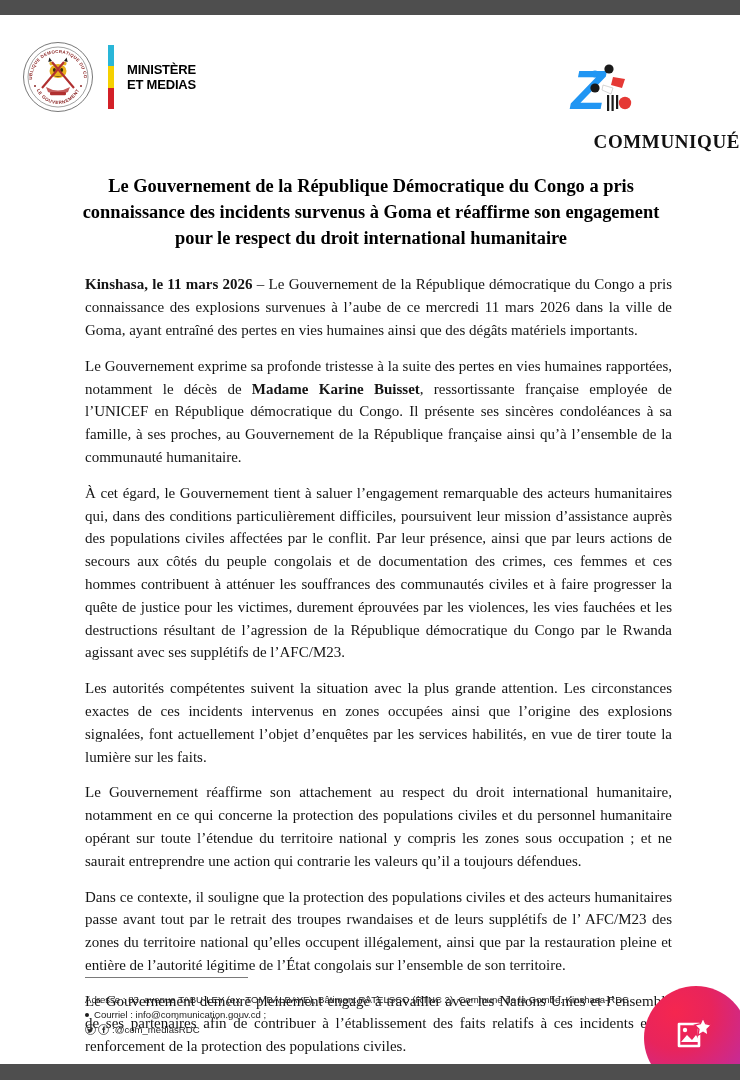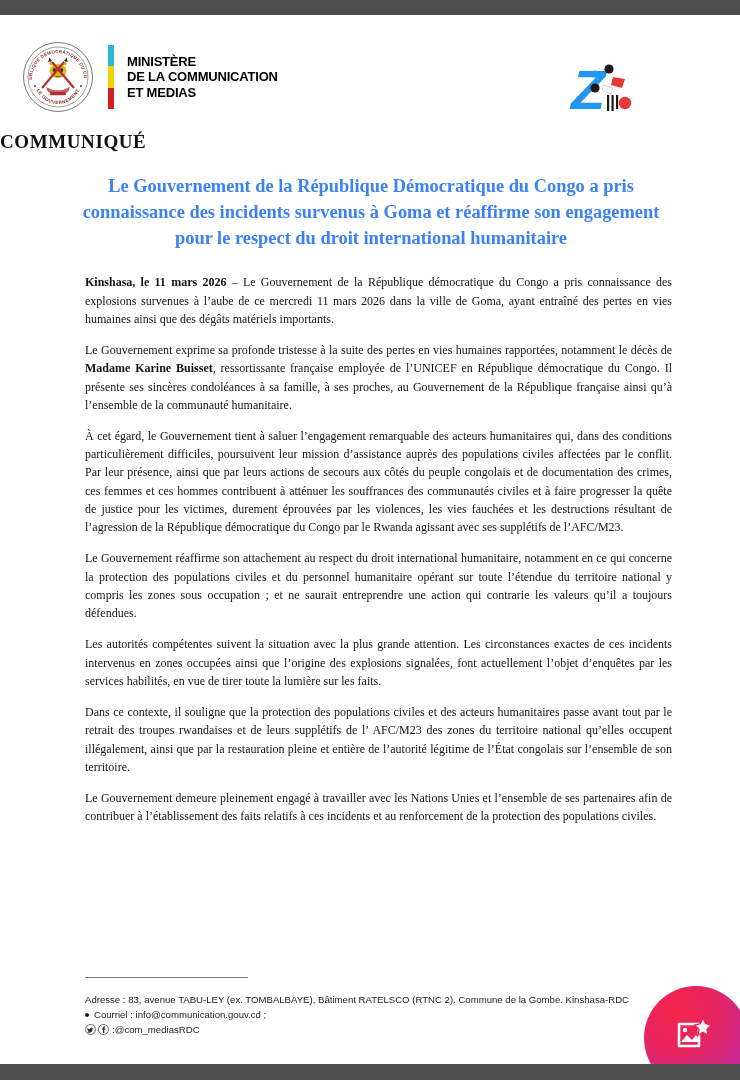--- a/index.html
+++ b/index.html
@@ -85,44 +85,45 @@
   .zlogo {
     position: absolute;
     right: 105px;
     top: 42px;
     width: 66px;
     height: 62px;
   }
 
   
   .communique {
-    text-align: left;
+    text-align: right;
     font-size: 19px;
     font-weight: bold;
     letter-spacing: 0.6px;
     color: #111;
     margin-top: 8px;
+    padding-left: 36px;
   }
 
   .headline {
     text-align: center;
     font-size: 18.4px;
     font-weight: bold;
     line-height: 1.42;
-    color: #3b82f6;
+    color: #000000;
     margin: 20px 60px 0 62px;
   }
 
   
   .body-wrap {
     margin: 22px 68px 0 85px;
   }
 
   .body-wrap p {
-    font-size: 12px;
+    font-size: 15px;
     line-height: 1.52;
     text-align: justify;
     color: #141414;
     margin-bottom: 13px;
   }
   .body-wrap p:last-child { margin-bottom: 0; }
 
   .body-wrap b { font-weight: bold; }
 
   
@@ -234,21 +235,20 @@
       </div>
 
       <div class="tricolor">
         <i class="tri-blue"></i>
         <i class="tri-yellow"></i>
         <i class="tri-red"></i>
       </div>
 
       <div class="ministry-name">
         <div>MINISTÈRE</div>
-        <div>DE LA COMMUNICATION</div>
         <div>ET MEDIAS</div>
       </div>
     </div>
 
     <div class="zlogo">
       <svg width="66" height="62" viewBox="0 0 66 62">
         <text x="2" y="52" font-family="Liberation Sans, sans-serif" font-size="56" font-weight="bold" fill="#2196f3" font-style="italic">Z</text>
         <circle cx="40" cy="12" r="4.6" fill="#1a1a1a"></circle>
         <circle cx="26" cy="31" r="4.6" fill="#1a1a1a"></circle>
         <circle cx="26" cy="17" r="3.4" fill="#2196f3"></circle>
@@ -270,22 +270,22 @@
 
     <p>
       <b>Kinshasa, le 11 mars 2026</b><span> – Le Gouvernement de la République démocratique du Congo a pris connaissance des explosions survenues à l’aube de ce mercredi 11 mars 2026 dans la ville de Goma, ayant entraîné des pertes en vies humaines ainsi que des dégâts matériels importants.</span>
     </p>
 
     <p>
       <span>Le Gouvernement exprime sa profonde tristesse à la suite des pertes en vies humaines rapportées, notamment le décès de </span><b>Madame Karine Buisset</b><span>, ressortissante française employée de l’UNICEF en République démocratique du Congo. Il présente ses sincères condoléances à sa famille, à ses proches, au Gouvernement de la République française ainsi qu’à l’ensemble de la communauté humanitaire.</span>
     </p>
 
     <p>À cet égard, le Gouvernement tient à saluer l’engagement remarquable des acteurs humanitaires qui, dans des conditions particulièrement difficiles, poursuivent leur mission d’assistance auprès des populations civiles affectées par le conflit. Par leur présence, ainsi que par leurs actions de secours aux côtés du peuple congolais et de documentation des crimes, ces femmes et ces hommes contribuent à atténuer les souffrances des communautés civiles et à faire progresser la quête de justice pour les victimes, durement éprouvées par les violences, les vies fauchées et les destructions résultant de l’agression de la République démocratique du Congo par le Rwanda agissant avec ses supplétifs de l’AFC/M23.</p>
+    <p>Les autorités compétentes suivent la situation avec la plus grande attention. Les circonstances exactes de ces incidents intervenus en zones occupées ainsi que l’origine des explosions signalées, font actuellement l’objet d’enquêtes par les services habilités, en vue de tirer toute la lumière sur les faits.</p>
     <p>Le Gouvernement réaffirme son attachement au respect du droit international humanitaire, notamment en ce qui concerne la protection des populations civiles et du personnel humanitaire opérant sur toute l’étendue du territoire national y compris les zones sous occupation ; et ne saurait entreprendre une action qui contrarie les valeurs qu’il a toujours défendues.</p>
-    <p>Les autorités compétentes suivent la situation avec la plus grande attention. Les circonstances exactes de ces incidents intervenus en zones occupées ainsi que l’origine des explosions signalées, font actuellement l’objet d’enquêtes par les services habilités, en vue de tirer toute la lumière sur les faits.</p>
     <p>Dans ce contexte, il souligne que la protection des populations civiles et des acteurs humanitaires passe avant tout par le retrait des troupes rwandaises et de leurs supplétifs de l’ AFC/M23 des zones du territoire national qu’elles occupent illégalement, ainsi que par la restauration pleine et entière de l’autorité légitime de l’État congolais sur l’ensemble de son territoire.</p>
 
     <p>
       <span>Le Gouvernement demeure pleinement engagé à travailler avec les Nations Unies et l’ensemble de ses partenaires afin de contribuer à l’établissement des faits relatifs à ces incidents et au renforcement de la protection des populations civiles. </span>
     </p>
   </div>
 
   <div class="footer">
     <div class="footer-rule"></div>
 

